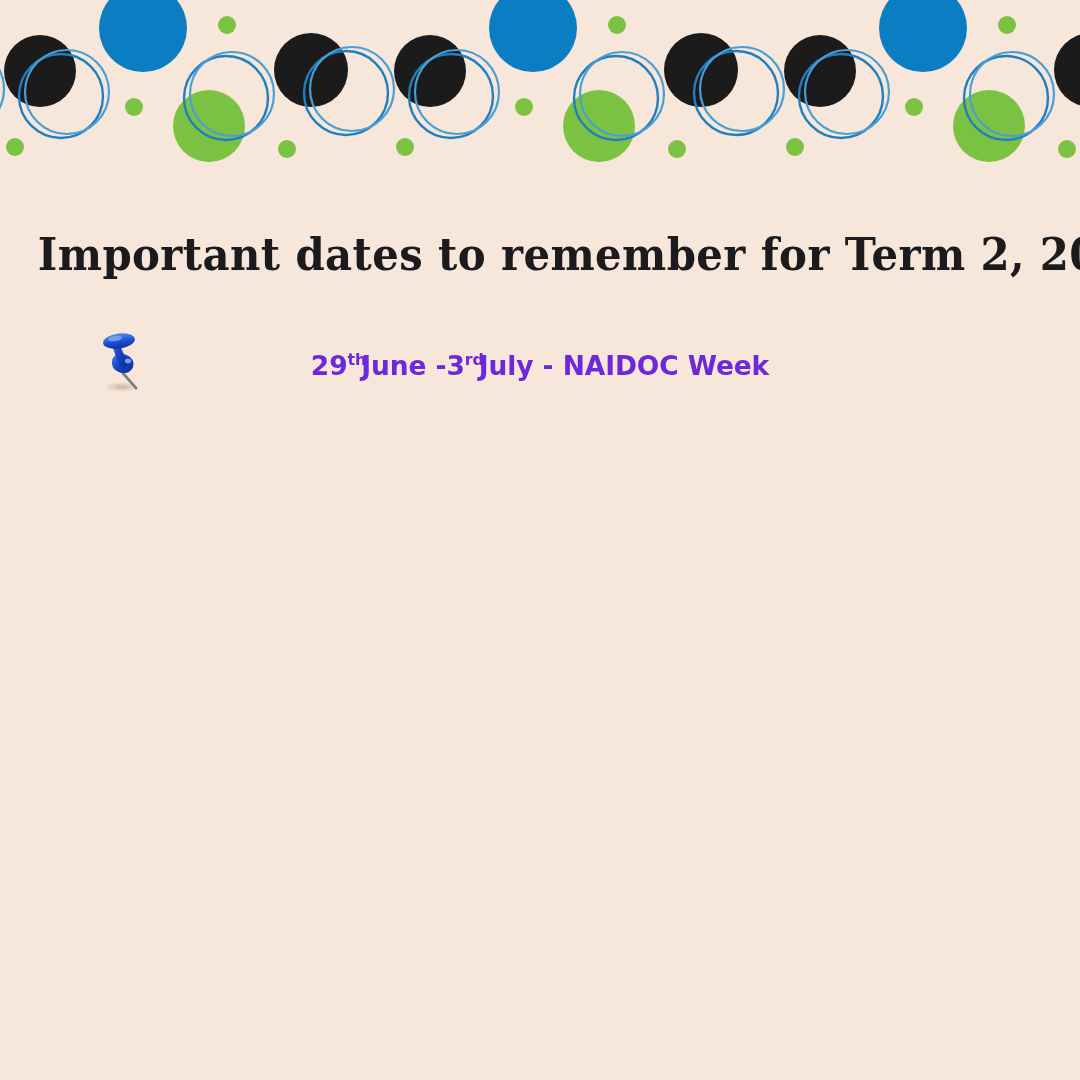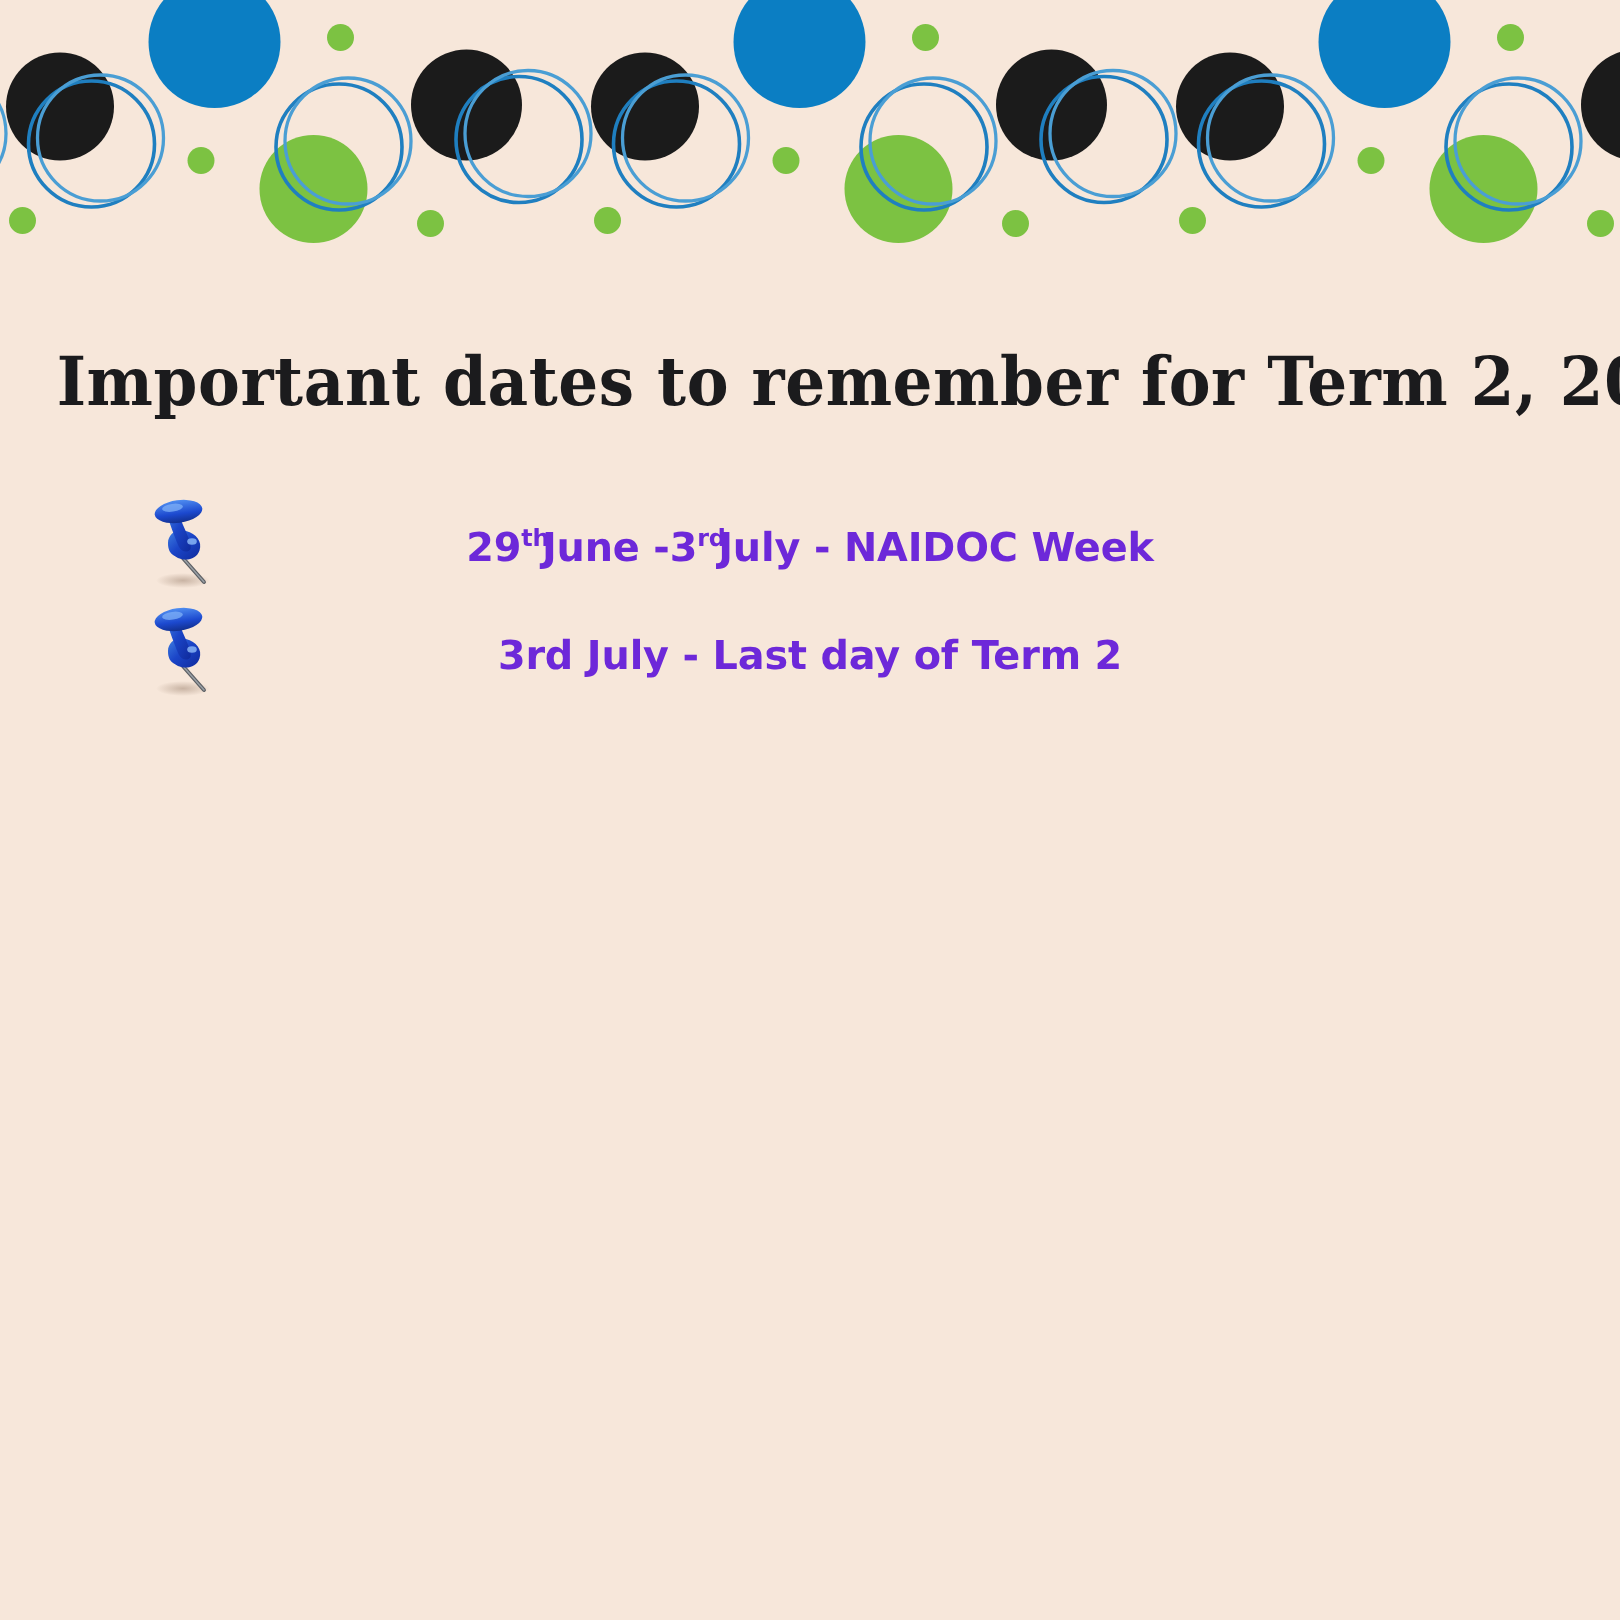--- a/index.html
+++ b/index.html
@@ -184,29 +184,14 @@
 
         <ellipse cx="21" cy="8.5" rx="7" ry="2.6" fill="#7fb0f7" opacity="0.75" transform="rotate(-8 21 8.5)"></ellipse>
         <ellipse cx="34" cy="31" rx="3.2" ry="2.2" fill="#8fbcf9" opacity="0.8"></ellipse>
       </svg>
     </span>
     <span class="date-text">
       <span>29</span><sup>th</sup><span class="shift"> June - </span><span>3</span><sup>rd</sup><span class="shift"> July - NAIDOC Week</span>
     </span>
   </div>
 
-  <div class="date-row">
-    <span class="pin-wrap">
-      <svg width="60" height="72" viewBox="0 0 60 72" xmlns="http://www.w3.org/2000/svg">
-        <ellipse cx="28" cy="57" rx="18" ry="5" fill="url(#pinShadow)"></ellipse>
-        <path d="M27 41 L42 58" stroke="#5c5f63" stroke-width="2.6" stroke-linecap="round"></path>
-        <path d="M27 41 L42 58" stroke="#9aa0a6" stroke-width="1" stroke-linecap="round"></path>
-        <path d="M18 32 C18 26, 24 22, 30 24 C37 26, 41 31, 39 37 C37 43, 29 45, 23 41 C19 39, 18 36, 18 32 Z" fill="url(#pinBody)"></path>
-        <path d="M17 13 C19 18, 22 27, 25 34 C27 38, 31 39, 33 36 C34 33, 31 27, 28 20 C26 15, 24 12, 22 10 Z" fill="url(#pinBody)"></path>
-        <ellipse cx="25" cy="11" rx="16" ry="7.5" fill="url(#pinHead)" transform="rotate(-8 25 11)"></ellipse>
-        <ellipse cx="21" cy="8.5" rx="7" ry="2.6" fill="#7fb0f7" opacity="0.75" transform="rotate(-8 21 8.5)"></ellipse>
-        <ellipse cx="34" cy="31" rx="3.2" ry="2.2" fill="#8fbcf9" opacity="0.8"></ellipse>
-      </svg>
-    </span>
-    <span class="date-text">3rd July - Last day of Term 2</span>
-  </div>
 
 </div>
 
 </body></html>

